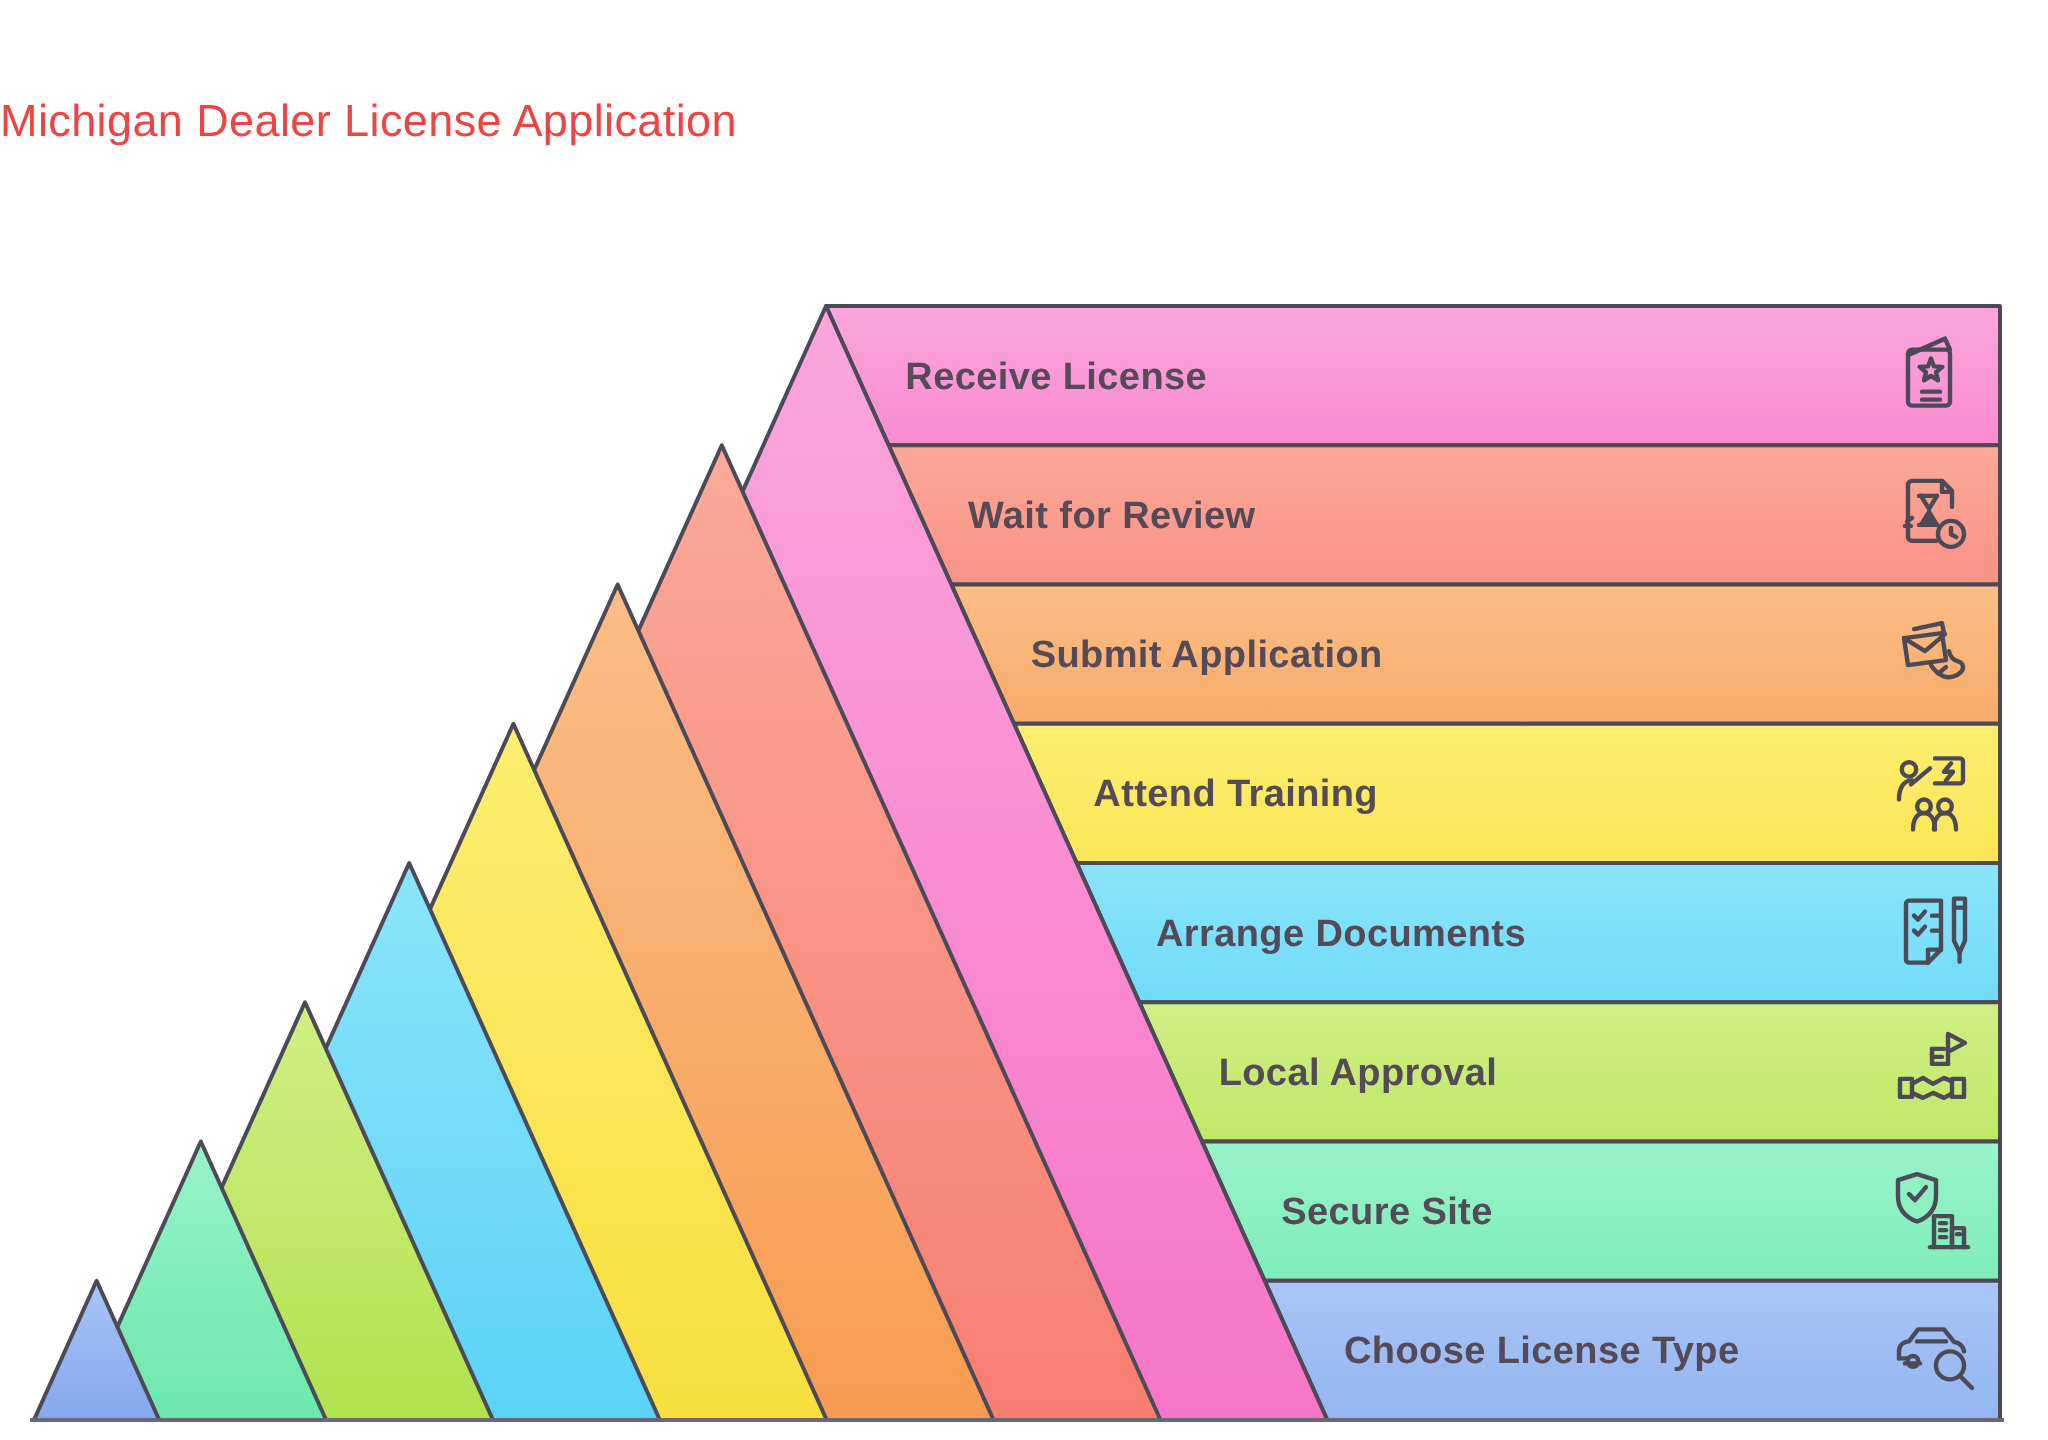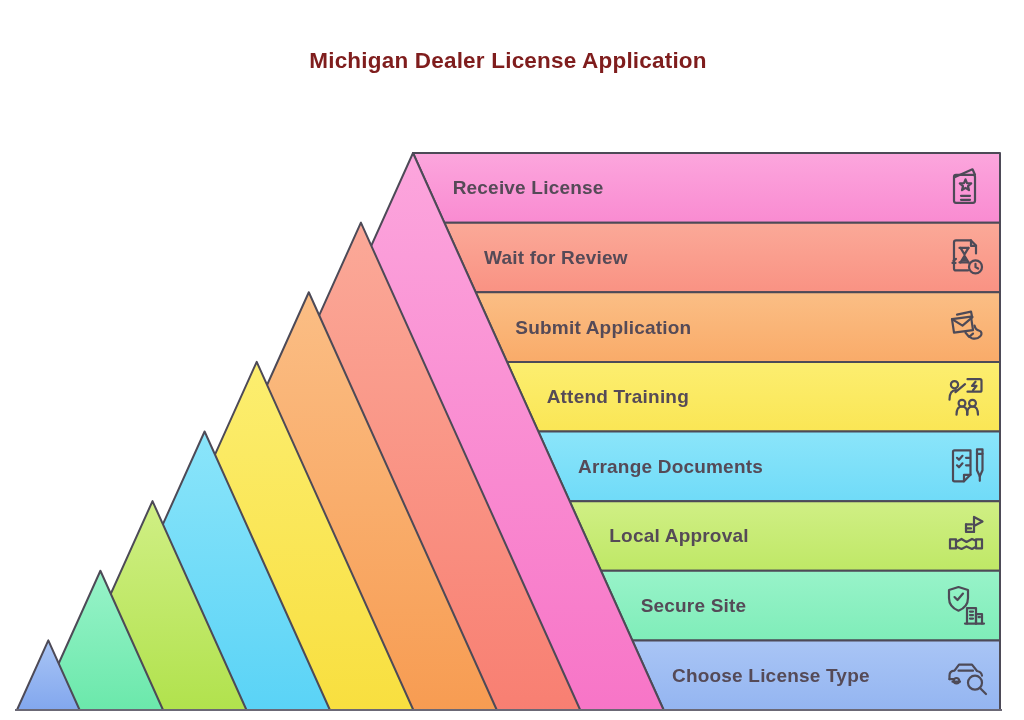--- a/index.html
+++ b/index.html
@@ -6,24 +6,24 @@
   .stage{
     position:relative;
     width:1024px;height:720px;
     background:#ffffff;
     overflow:hidden;
     font-family:"Liberation Sans", sans-serif;
   }
   .title{
     position:absolute;
     left:0;top:48px;width:1016px;
-    text-align:center;
+    text-align:left;
     font-size:22.5px;
-    font-weight:700;
-    color:#7f1d1d;
+    font-weight:400;
+    color:#ef4444;
     letter-spacing:.2px;
   }
   svg.diagram{position:absolute;left:0;top:0;}
   text.step-label{
     font-family:"Liberation Sans", sans-serif;
     font-size:19px;
     font-weight:700;
     letter-spacing:.2px;
   }
 </style>

